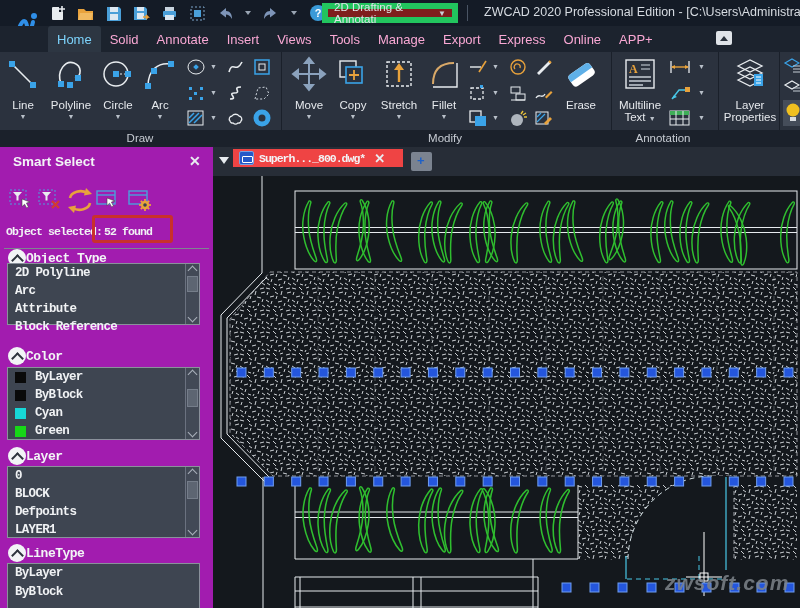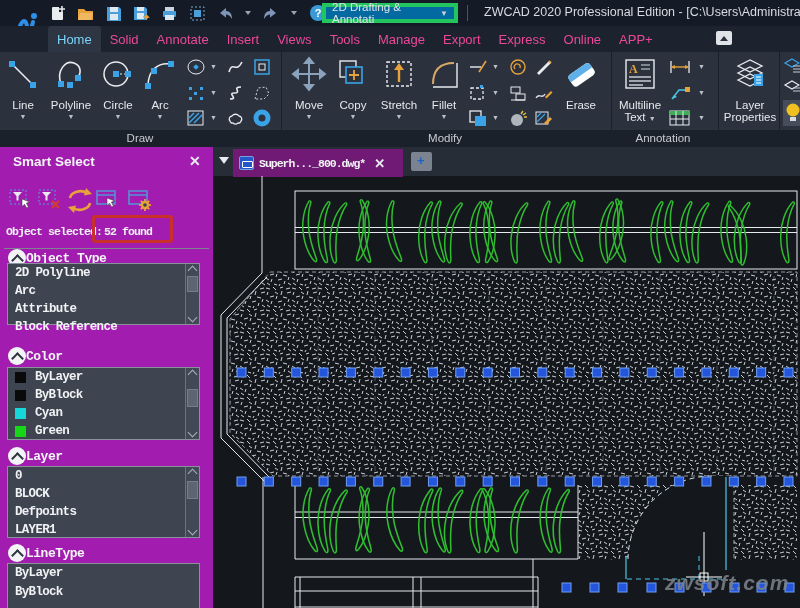--- a/index.html
+++ b/index.html
@@ -1,29 +1,29 @@
 <!DOCTYPE html>
 <html><head>
 <meta charset="utf-8">
 <style>
 *{margin:0;padding:0;box-sizing:border-box}
 html,body{width:800px;height:608px;overflow:hidden;background:#2b323e}
 #app{position:relative;width:800px;height:608px;font-family:"Liberation Sans",sans-serif;color:#dde1e6;overflow:hidden}
 
 #titlebar{position:absolute;left:0;top:0;width:800px;height:26px;background:#141b26}
 #qat{position:absolute;left:50px;top:4px;display:flex;gap:11px;align-items:center}
-#wsbox{position:absolute;left:322px;top:3px;width:136px;height:20px;background:#0369a1;border:4px solid #22c55e;display:flex;align-items:center;padding:0 6px;font-size:11.5px;color:#dfe3e8}
+#wsbox{position:absolute;left:322px;top:3px;width:136px;height:20px;background:#7f1d1d;border:6px solid #22c55e;display:flex;align-items:center;padding:0 6px;font-size:11.5px;color:#dfe3e8}
 #wsbox .dd{margin-left:auto;font-size:8px;color:#c9d0d8}
 #tsep{position:absolute;left:467px;top:5px;width:1px;height:16px;background:#4a5564}
 #apptitle{position:absolute;left:484px;top:5px;width:320px;font-size:12.5px;color:#d6dbe1;white-space:nowrap;overflow:hidden}
 #logo{position:absolute;left:4px;top:2px}
 
 #tabrow{position:absolute;left:0;top:26px;width:800px;height:26px;background:#1c232e}
 #tabs{position:absolute;left:48px;top:0;height:26px;display:flex}
-.rtab{height:26px;display:flex;align-items:center;padding:0 9px;font-size:13px;color:#ec4899;cursor:default}
+.rtab{height:26px;display:flex;align-items:center;padding:0 9px;font-size:13px;color:#f9a8d4;cursor:default}
 .rtab.active{background:#2d3642;color:#7dd3fc;border-radius:3px 3px 0 0}
 #collapsebtn{position:absolute;left:716px;top:31px;width:16px;height:14px;background:#dfe3e8;border-radius:2px}
 #collapsebtn:after{content:"";position:absolute;left:4px;top:5px;border-left:4px solid transparent;border-right:4px solid transparent;border-bottom:5px solid #2a313c}
 
 #ribbon{position:absolute;left:0;top:52px;width:800px;height:95px;background:#2b323e}
 #grouprow{position:absolute;left:0;top:78px;width:800px;height:17px;background:#1b212b}
 .gsep{position:absolute;top:0;width:1px;height:95px;background:#1a202a}
 .glabel{position:absolute;top:80px;font-size:11.5px;color:#c7ccd3;text-align:center;z-index:2}
 .bigbtn{position:absolute;top:4px;text-align:center}
 .bigbtn .blabel{font-size:11.5px;color:#e6e9ed;margin-top:1px;line-height:12px}
@@ -50,21 +50,21 @@
 .swatch{width:11px;height:11px;margin-right:9px;flex:0 0 auto}
 .sb{position:absolute;right:0;top:0;bottom:0;width:14px;background:#424956;border-left:1px solid #6b7280}
 .sbthumb{position:absolute;left:1px;width:11px;background:#5d6572;border:1px solid #757d8a}
 .sbcar{position:absolute;left:3px;width:7px;height:7px}
 .sbcar.up{border-left:1.5px solid #aab1bb;border-top:1.5px solid #aab1bb;transform:rotate(45deg)}
 .sbcar.dn{border-left:1.5px solid #aab1bb;border-top:1.5px solid #aab1bb;transform:rotate(225deg)}
 
 #draw{position:absolute;left:213px;top:0;width:587px;height:461px;background:#14181d}
 #doctabbar{position:absolute;left:0;top:0;width:587px;height:29px;background:#272d37}
 #doctab-dd{position:absolute;left:6px;top:10px;width:0;height:0;border-left:5px solid transparent;border-right:5px solid transparent;border-top:7px solid #e8ecf0}
-#doctab{position:absolute;left:20px;top:2px;width:170px;height:28px;background:#701a75;display:flex;align-items:center;padding:0 6px;gap:5px}
+#doctab{position:absolute;left:20px;top:2px;width:170px;height:18px;background:#ef4444;display:flex;align-items:center;padding:0 6px;gap:5px}
 #doctab .tlabel{font-family:"Liberation Mono",monospace;font-size:11.5px;font-weight:bold;color:#f2f4f6;letter-spacing:-1px;white-space:nowrap}
 #doctab .tclose{font-size:13px;font-weight:bold;color:#e8ecf0;margin-left:4px}
 #dwgicon{width:15px;height:14px;background:#2458c8;border:1px solid #7aa0e0;border-radius:2px;position:relative;flex:0 0 auto}
 #dwgicon:after{content:"";position:absolute;left:2px;top:4px;width:9px;height:5px;border:1px solid #fff;border-radius:1px}
 #newtab{position:absolute;left:198px;top:5px;width:21px;height:19px;background:#7b8390;border-radius:2px}
 #newtab:after{content:"+";position:absolute;left:6px;top:1px;color:#1d60c8;font-weight:bold;font-size:13px}
 #wm{position:absolute;left:452px;top:424px;font-size:21px;font-weight:bold;font-style:italic;color:#7d838a;opacity:.85;letter-spacing:1px}
 </style>
 </head>
 <body>

